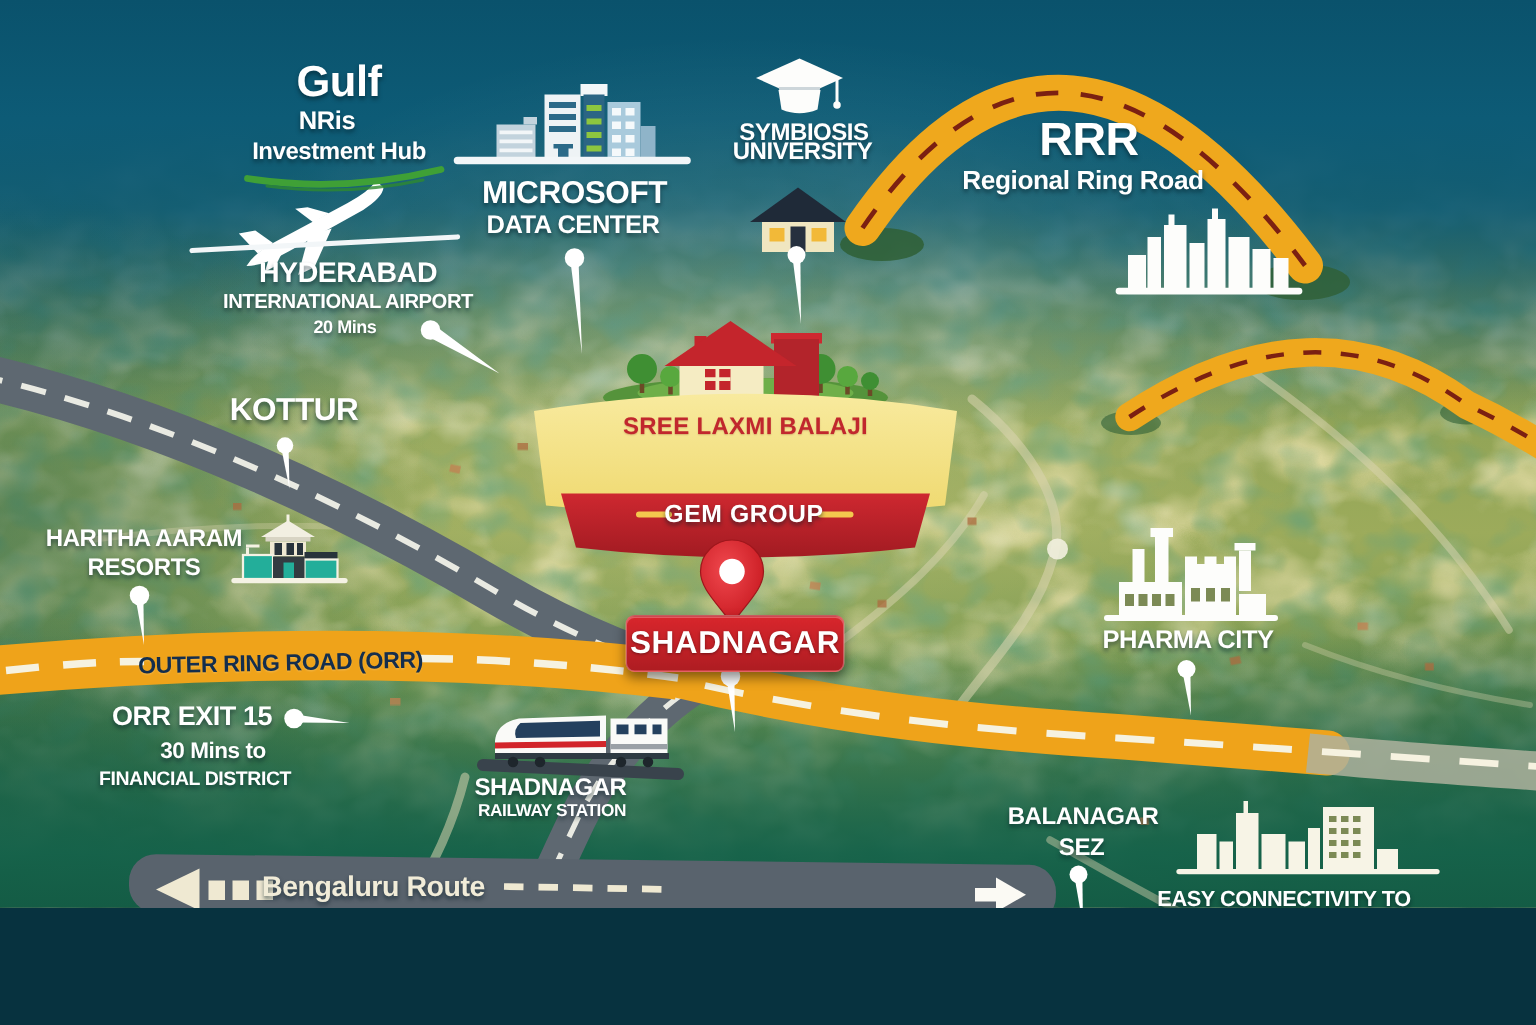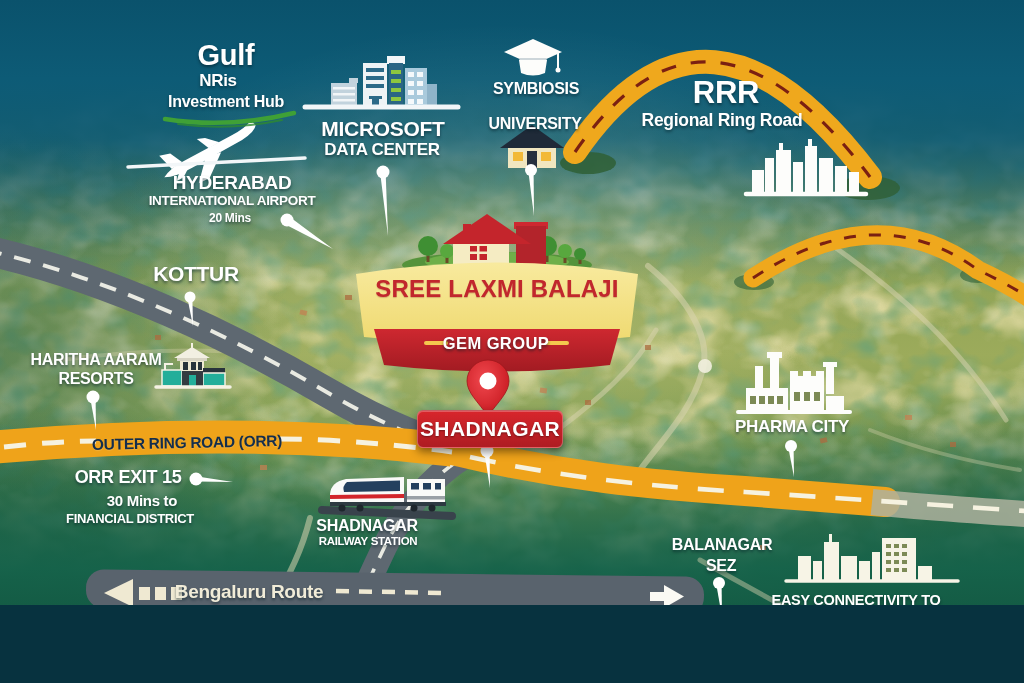--- a/index.html
+++ b/index.html
@@ -403,37 +403,37 @@
   <div class="lbl" style="left:226px;top:94px;font-size:16px;">Investment Hub</div>
 
   <div class="lbl" style="left:232px;top:173px;font-size:19px;">HYDERABAD</div>
   <div class="lbl" style="left:232px;top:194px;font-size:13.5px;">INTERNATIONAL AIRPORT</div>
   <div class="lbl" style="left:230px;top:212px;font-size:12px;text-align:right;">20 Mins</div>
 
   <div class="lbl" style="left:383px;top:118px;font-size:21px;">MICROSOFT</div>
   <div class="lbl" style="left:382px;top:141px;font-size:17px;">DATA CENTER</div>
 
   <div class="lbl" style="left:536px;top:81px;font-size:16px;">SYMBIOSIS</div>
-  <div class="lbl" style="left:535px;top:116px;font-size:16px;">UNIVERSITY</div>
+  <div class="lbl" style="left:535px;top:94px;font-size:16px;">UNIVERSITY</div>
 
   <div class="lbl" style="left:726px;top:77px;font-size:31px;">RRR</div>
   <div class="lbl" style="left:722px;top:112px;font-size:17.5px;">Regional Ring Road</div>
 
   <div class="lbl" style="left:196px;top:263px;font-size:21px;">KOTTUR</div>
 
   <div class="lbl" style="left:96px;top:352px;font-size:16px;">HARITHA AARAM</div>
   <div class="lbl" style="left:96px;top:371px;font-size:16px;">RESORTS</div>
 
   <div class="lbl navy" style="left:187px;top:435px;font-size:15.5px;transform:translateX(-50%) rotate(-1.2deg);">OUTER RING ROAD (ORR)</div>
 
   <div class="lbl" style="left:128px;top:468px;font-size:18px;">ORR EXIT 15</div>
   <div class="lbl" style="left:142px;top:493px;font-size:15px;">30 Mins to</div>
   <div class="lbl" style="left:130px;top:512px;font-size:13px;">FINANCIAL DISTRICT</div>
 
-  <div class="lbl red" style="left:497px;top:277px;font-size:24px;letter-spacing:.2px;">SREE LAXMI BALAJI</div>
+  <div class="lbl red" style="left:497px;top:277px;font-size:16px;letter-spacing:.2px;">SREE LAXMI BALAJI</div>
   <div class="lbl" style="left:496px;top:335px;font-size:16.5px;letter-spacing:.4px;">GEM GROUP</div>
 
   <div class="shad-box">
     <span>SHADNAGAR</span>
   </div>
 
   <div class="lbl" style="left:367px;top:518px;font-size:16px;">SHADNAGAR</div>
   <div class="lbl" style="left:368px;top:536px;font-size:11.5px;">RAILWAY STATION</div>
 
   <div class="lbl" style="left:792px;top:418px;font-size:17px;">PHARMA CITY</div>

